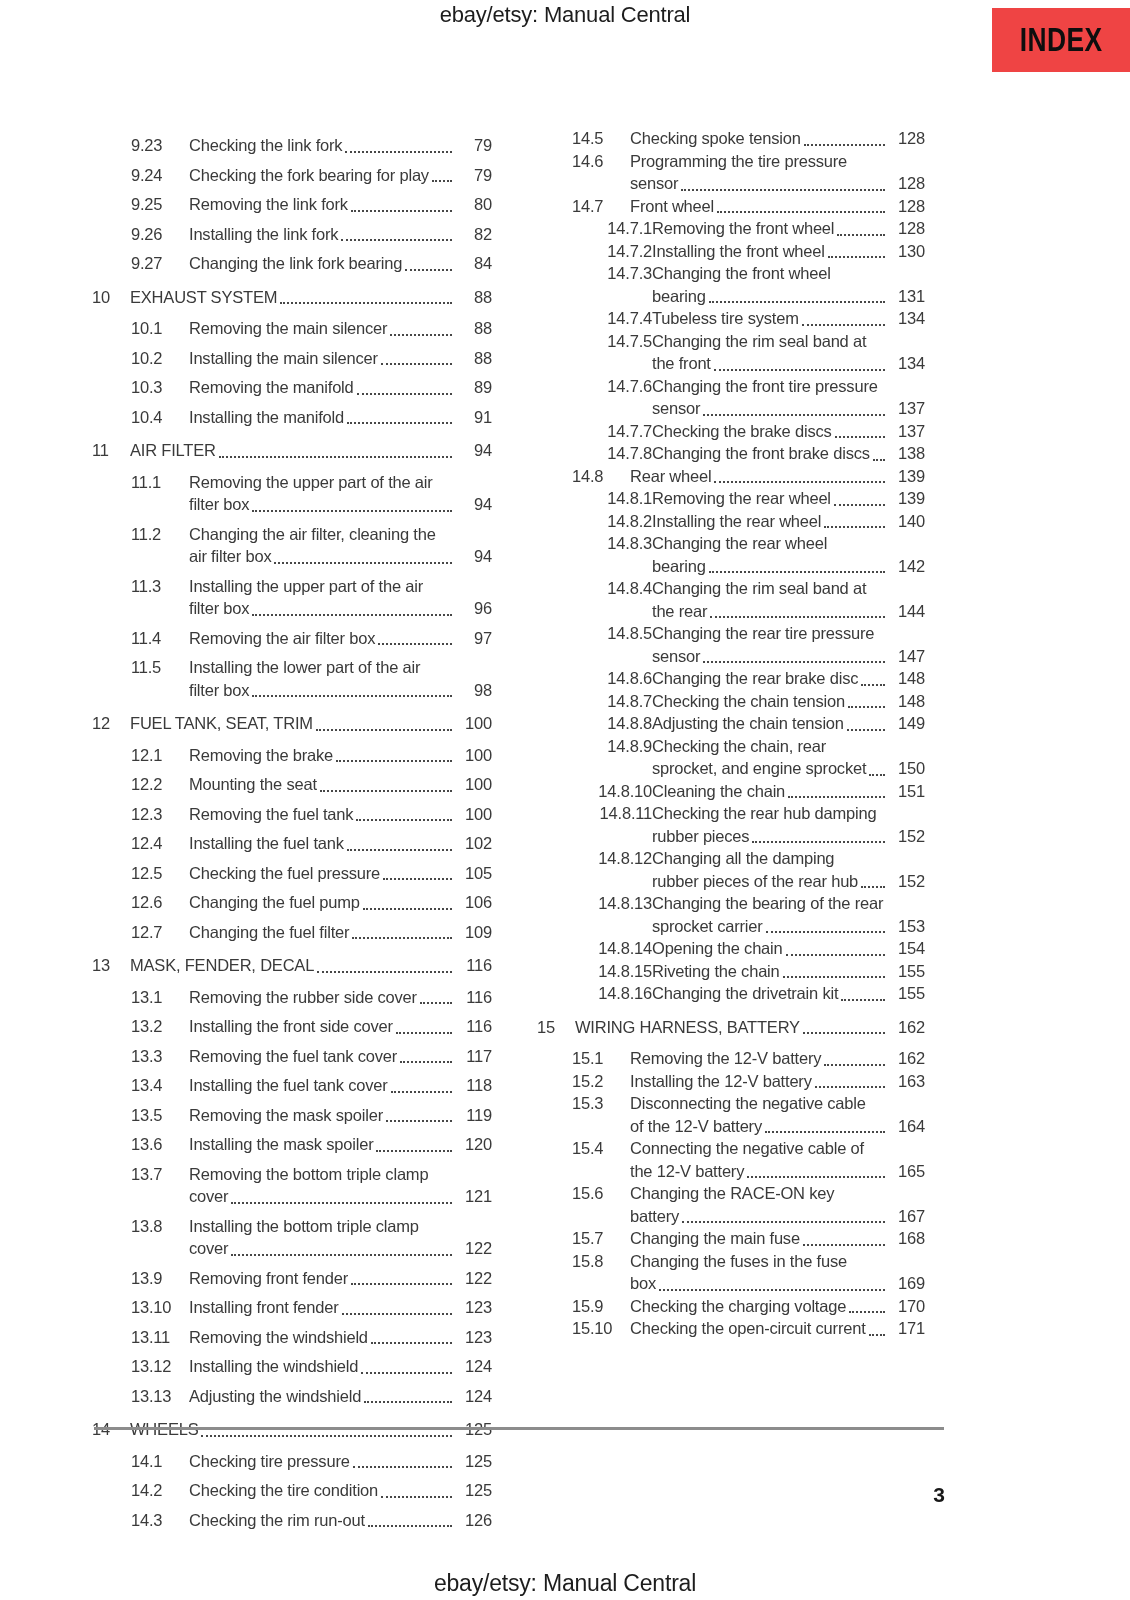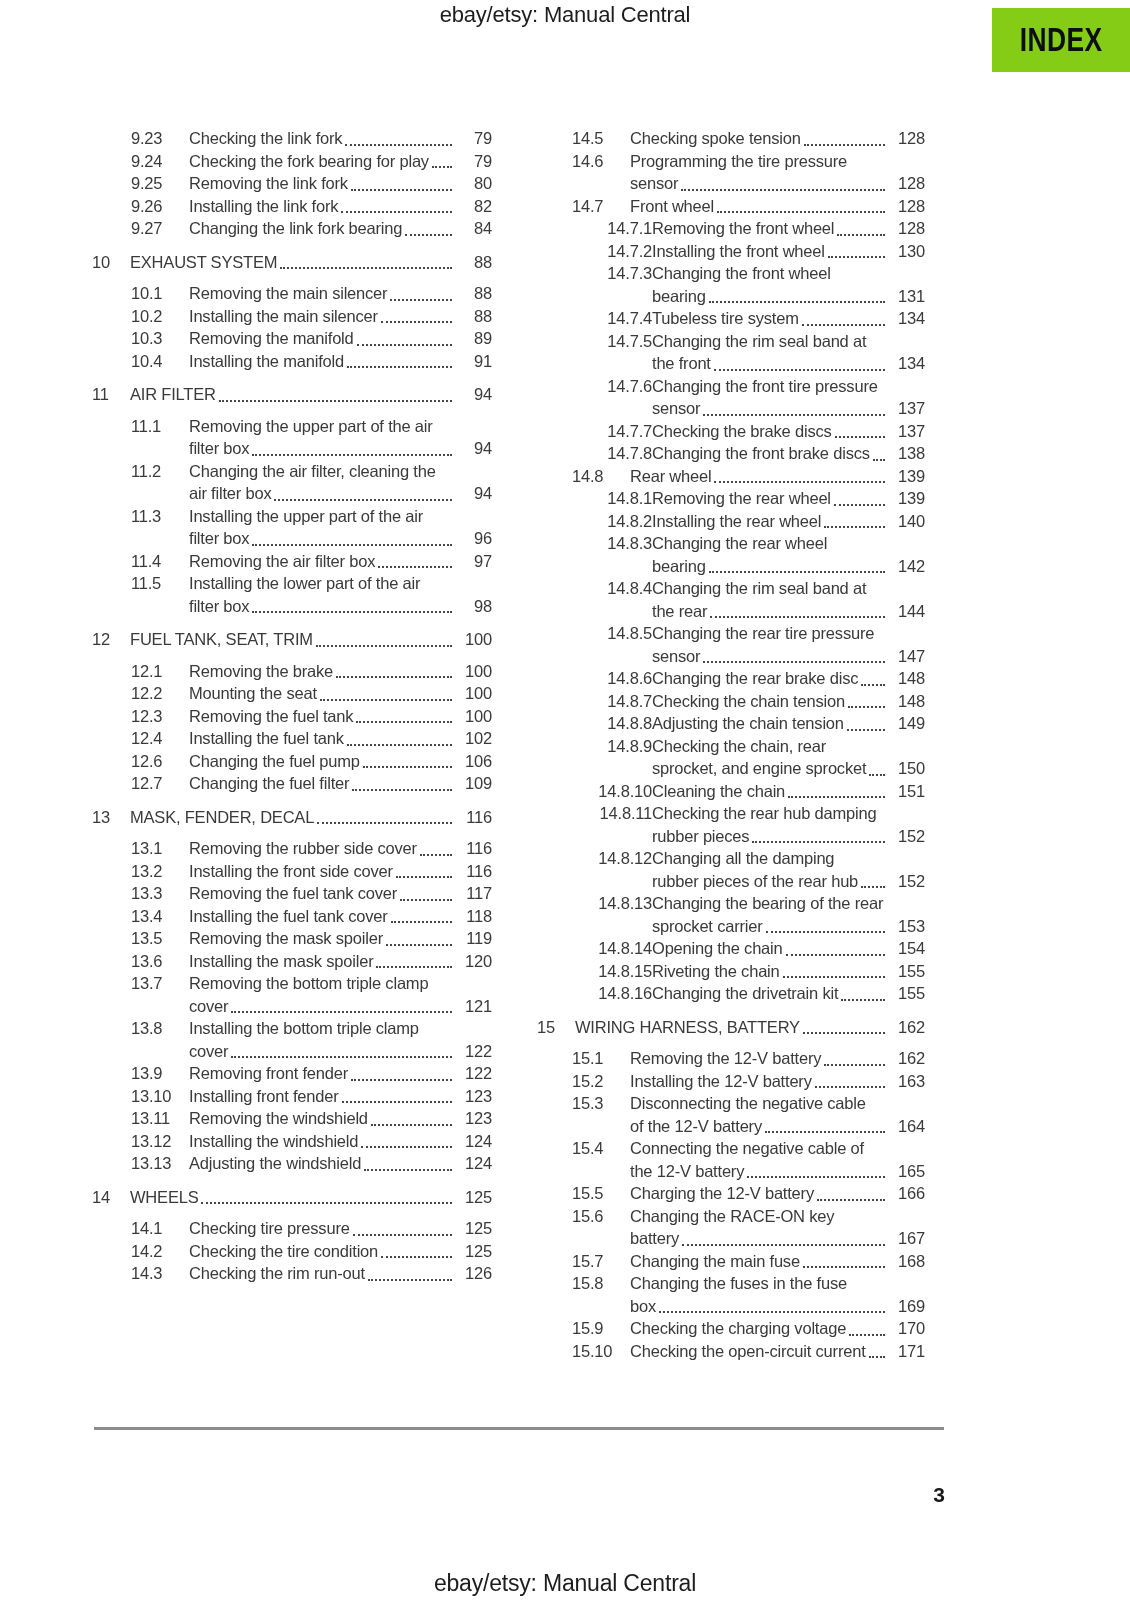--- a/index.html
+++ b/index.html
@@ -15,21 +15,21 @@
   
   .page-header {
     position:absolute; top:2px; left:0; width:1130px;
     text-align:center;
     font-size:22px; color:#1d1d1d;
     letter-spacing:-0.2px;
   }
   .index-box {
     position:absolute; top:8px; right:0;
     width:138px; height:64px;
-    background:#84cc16;
+    background:#ef4444;
     display:flex; align-items:center; justify-content:center;
   }
   .index-box .index-label {
     font-weight:bold; font-size:30px; color:#0e0e0e;
     transform:scale(0.88,1.08);
     letter-spacing:0.5px;
   }
 
   
   .toc {
@@ -45,21 +45,21 @@
     display:flex;
     font-size:16.5px; line-height:22.5px;
     letter-spacing:-0.2px;
   }
   .entry .num { flex:0 0 auto; }
   .entry .body { flex:1; min-width:0; }
 
   .lvl-chapter { margin-top:11px; margin-bottom:9px; }
   .lvl-chapter .num { width:38px; }
 
-  .col-left  .lvl-sub { padding-left:39px; }
+  .col-left  .lvl-sub { padding-left:39px;margin-top:7px; }
   .col-right .lvl-sub { padding-left:35px; }
   .lvl-sub .num { width:58px; }
 
   .col-right .lvl-subsub { padding-left:35px; }
   .lvl-subsub .num { width:80px;text-align:right; }
 
   .tline { display:block; }
   .tline.last { display:flex; align-items:flex-end; }
   .tline.last .txt { white-space:nowrap; flex:0 1 auto; }
   .leader {
@@ -326,20 +326,30 @@
     <span class="num">12.4</span>
     <div class="body">
       <div class="tline last">
         <span class="txt">Installing the fuel tank</span>
         <span class="leader"></span>
         <span class="page">102</span>
       </div>
     </div>
   </div>
 
+  <div class="entry lvl-sub">
+    <span class="num">12.5</span>
+    <div class="body">
+      <div class="tline last">
+        <span class="txt">Checking the fuel pressure</span>
+        <span class="leader"></span>
+        <span class="page">105</span>
+      </div>
+    </div>
+  </div>
 
   <div class="entry lvl-sub">
     <span class="num">12.6</span>
     <div class="body">
       <div class="tline last">
         <span class="txt">Changing the fuel pump</span>
         <span class="leader"></span>
         <span class="page">106</span>
       </div>
     </div>
@@ -927,30 +937,20 @@
     <div class="body">
       <div class="tline">Connecting the negative cable of</div>
           <div class="tline last">
         <span class="txt">the 12-V battery</span>
         <span class="leader"></span>
         <span class="page">165</span>
       </div>
     </div>
   </div>
 
-  <div class="entry lvl-sub">
-    <span class="num">15.5</span>
-    <div class="body">
-      <div class="tline last">
-        <span class="txt">Charging the 12-V battery</span>
-        <span class="leader"></span>
-        <span class="page">166</span>
-      </div>
-    </div>
-  </div>
 
   <div class="entry lvl-sub">
     <span class="num">15.6</span>
     <div class="body">
       <div class="tline">Changing the RACE-ON key</div>
           <div class="tline last">
         <span class="txt">battery</span>
         <span class="leader"></span>
         <span class="page">167</span>
       </div>

